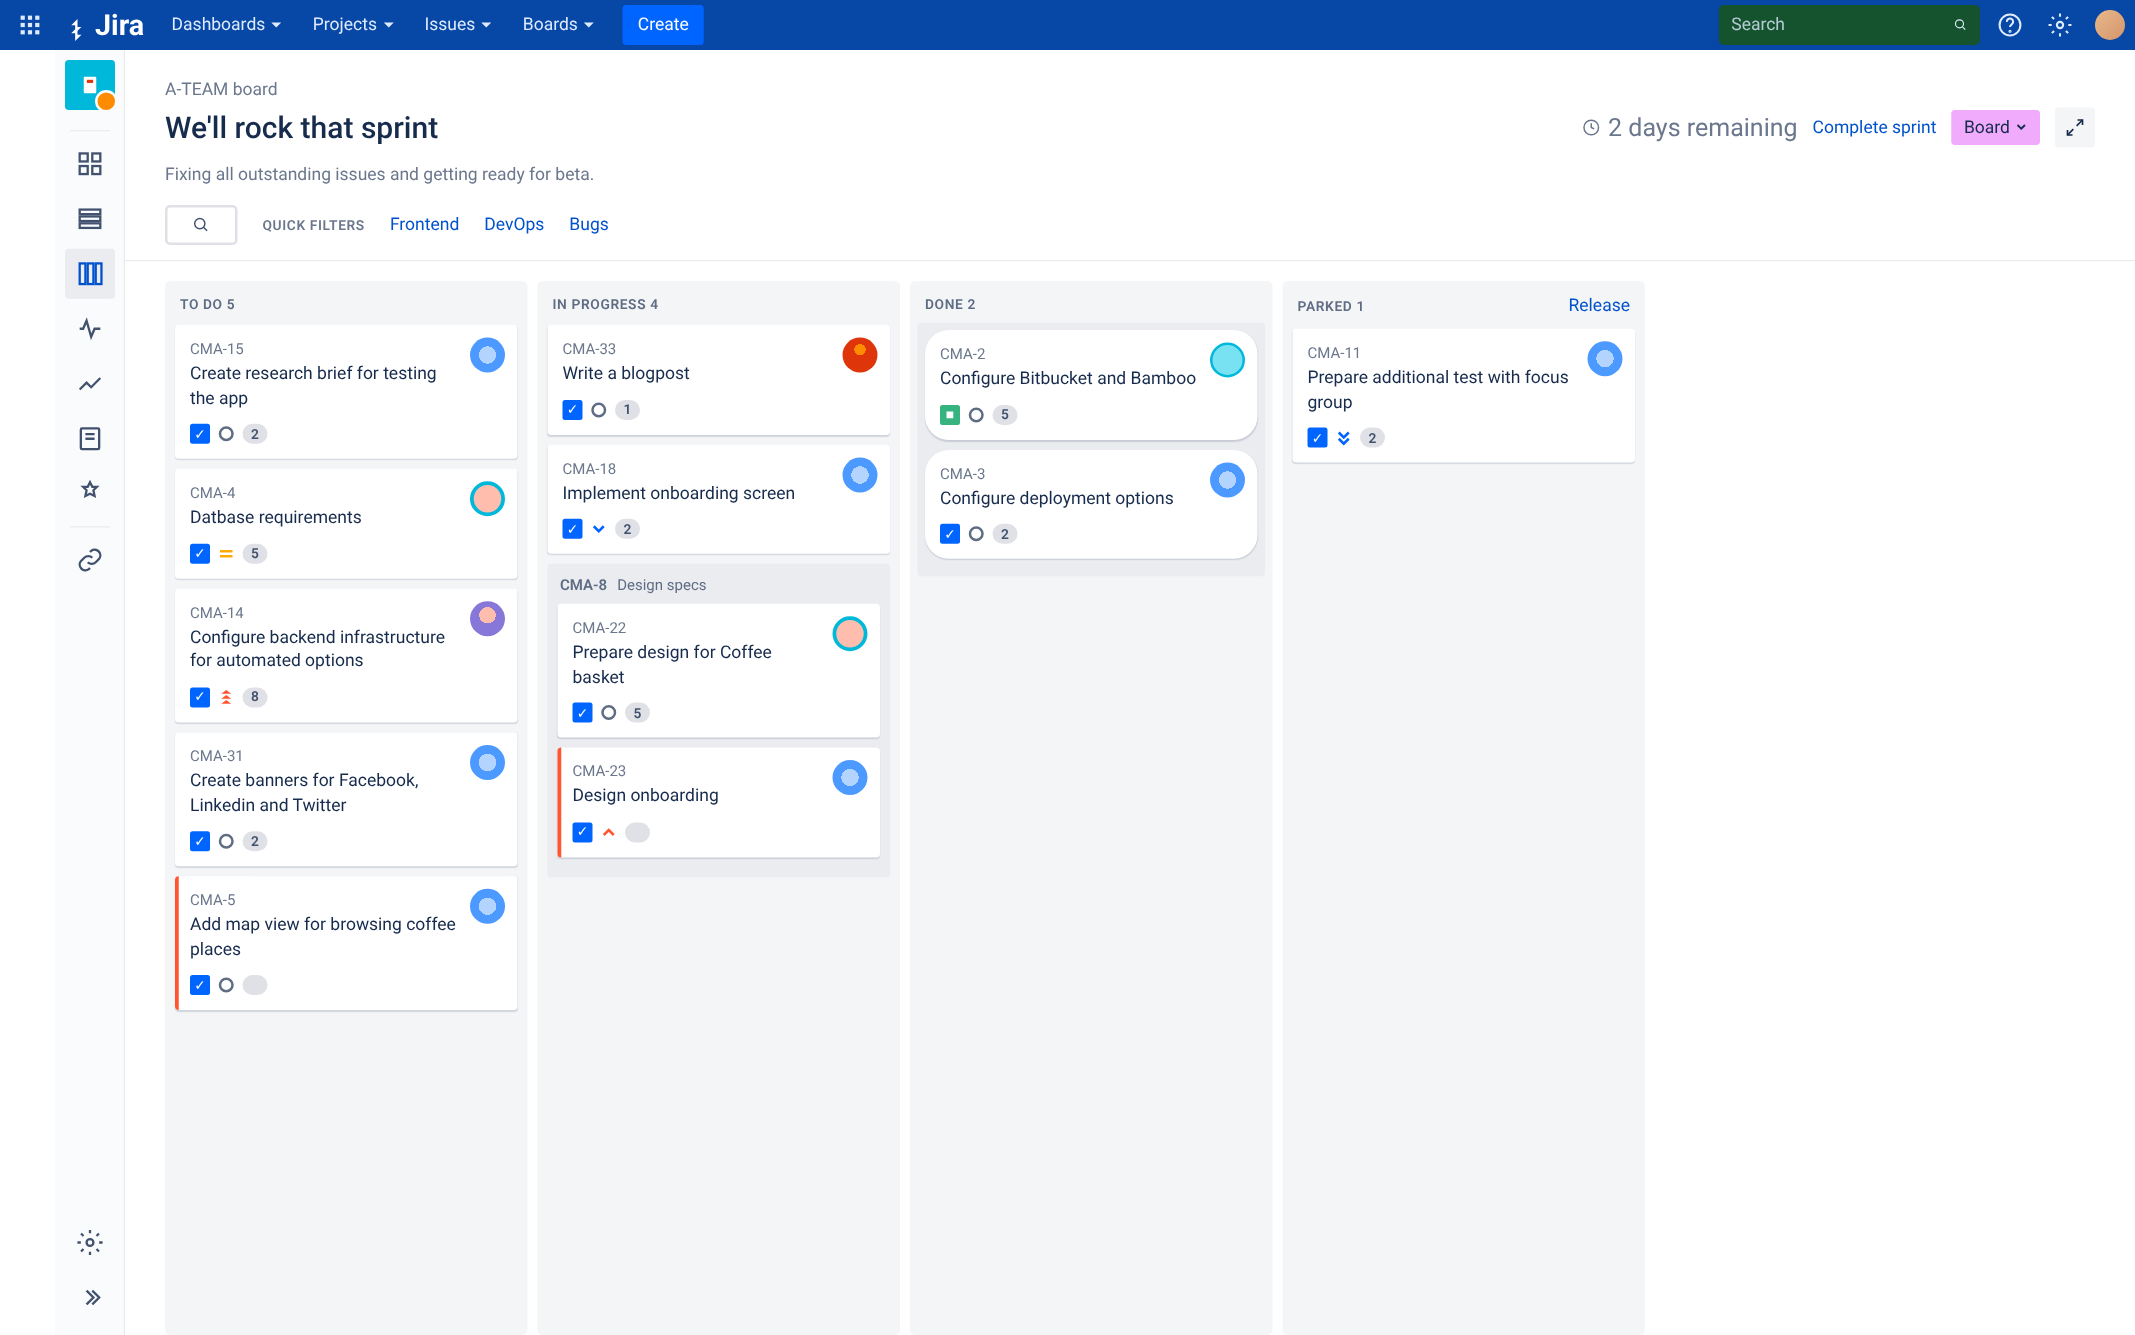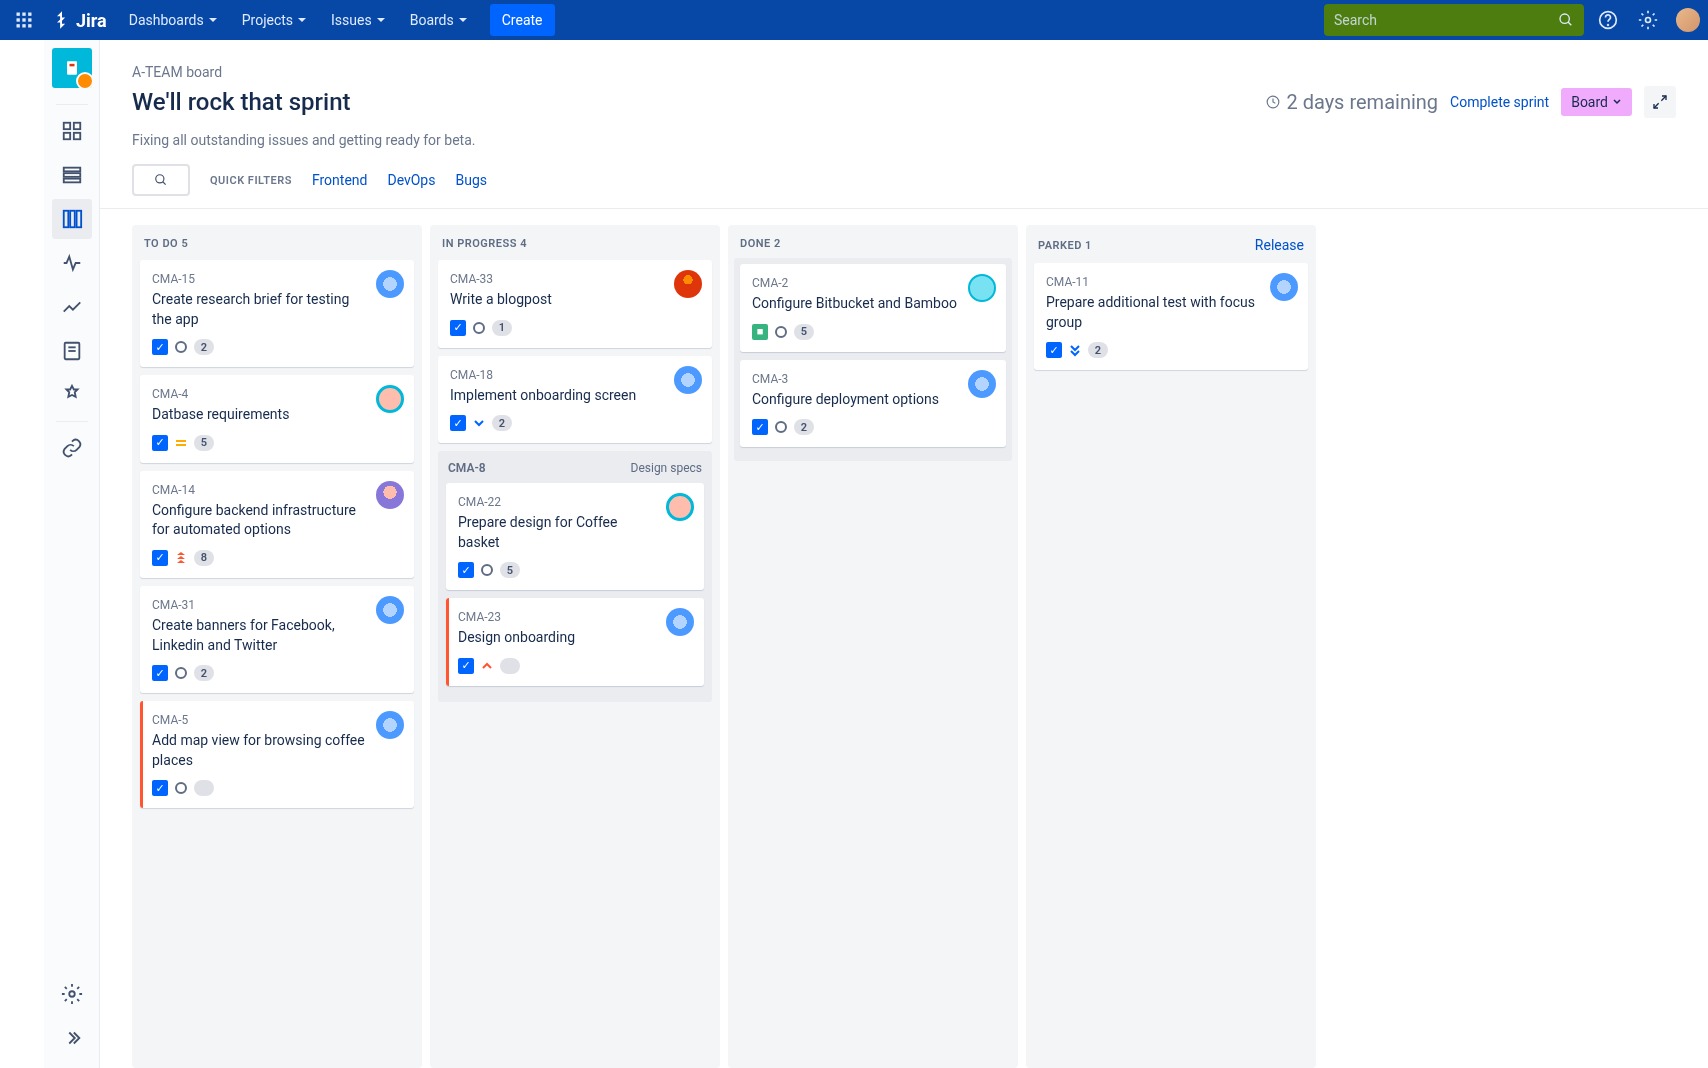--- a/index.html
+++ b/index.html
@@ -1,25 +1,25 @@
 <!DOCTYPE html>
 <html><head>
   <meta charset="utf-8">
   <style>
     * { margin: 0; padding: 0; box-sizing: border-box; font-family: -apple-system, BlinkMacSystemFont, 'Segoe UI', Roboto, sans-serif; }
     body { background: #fff; color: #172B4D; font-size: 14px; overflow: hidden; }
     
     .top-nav { height: 40px; background: #0747A6; display: flex; align-items: center; padding: 0 8px; gap: 4px; }
     .menu-btn { width: 32px; height: 32px; display: flex; align-items: center; justify-content: center; cursor: pointer; color: #DEEBFF; }
-    .jira-logo { display: flex; align-items: flex-start; gap: 4px; color: #fff; font-weight: 700; font-size: 18px; margin: 4px 8px; }
+    .jira-logo { display: flex; align-items: flex-end; gap: 4px; color: #fff; font-weight: 700; font-size: 23px; margin: 4px 8px; }
     .jira-logo svg { width: 20px; height: 20px; }
     .nav-item { color: #DEEBFF; padding: 0 10px; height: 32px; display: flex; align-items: center; gap: 4px; cursor: pointer; font-size: 14px; }
     .create-btn { background: #0065FF; color: #fff; padding: 0 12px; height: 32px; border-radius: 3px; display: flex; align-items: center; cursor: pointer; font-weight: 400; margin-left: 8px; }
     .nav-spacer { flex: 1; }
-    .search-box { background: #4d7c0f; border-radius: 4px; width: 260px; height: 32px; display: flex; align-items: center; padding: 0 10px; }
+    .search-box { background: #14532d; border-radius: 4px; width: 209px; height: 32px; display: flex; align-items: center; padding: 0 10px; }
     .search-box input { background: transparent; border: none; color: #DEEBFF; flex: 1; outline: none; font-size: 14px; }
     .search-box input::placeholder { color: #DEEBFF; opacity: 0.8; }
     .nav-icon { width: 32px; height: 32px; display: flex; align-items: center; justify-content: center; color: #DEEBFF; cursor: pointer; margin-left: 4px; }
     .avatar { width: 24px; height: 24px; border-radius: 50%; background: linear-gradient(135deg, #e8b98a, #d4956c); margin-left: 8px; cursor: pointer; }
     
     .app-body { display: flex; height: calc(100vh - 40px); margin-left: 44px; }
     .left-sidebar { width: 56px; background: #FAFBFC; border-right: 1px solid #EBECF0; display: flex; flex-direction: column; align-items: center; padding-top: 8px; }
     .project-icon { width: 40px; height: 40px; border-radius: 3px; background: #00B8D9; display: flex; align-items: center; justify-content: center; margin-bottom: 12px; position: relative; cursor: pointer; }
     .project-icon::after { content: ''; position: absolute; bottom: -2px; right: -2px; width: 14px; height: 14px; background: #FF8B00; border-radius: 50%; border: 2px solid #FAFBFC; }
     .sidebar-divider { width: 32px; height: 1px; background: #EBECF0; margin: 4px 0; }
@@ -61,25 +61,25 @@
     .av-teal { background: #79E2F2; border: 2px solid #00B8D9; }
     
     .card-footer { display: flex; align-items: center; gap: 6px; margin-top: 10px; }
     .task-icon { width: 16px; height: 16px; background: #0065FF; border-radius: 2px; display: flex; align-items: center; justify-content: center; color: #fff; font-size: 11px; }
     .story-icon { width: 16px; height: 16px; background: #36B37E; border-radius: 2px; display: flex; align-items: center; justify-content: center; color: #fff; font-size: 11px; }
     .priority { width: 14px; height: 14px; display: flex; align-items: center; justify-content: center; }
     .pill { background: #DFE1E6; border-radius: 10px; min-width: 20px; height: 16px; display: flex; align-items: center; justify-content: center; font-size: 11px; color: #42526E; padding: 0 6px; font-weight: 600; }
     .pill-empty { width: 20px; }
     
     .subgroup { background: #EBECF0; border-radius: 3px; padding: 8px; margin-bottom: 8px; }
-    .subgroup-header { display: flex; gap: 24px; padding: 2px 2px 8px; justify-content: space-between; }
+    .subgroup-header { display: flex; gap: 8px; padding: 2px 2px 8px; }
     .subgroup-key { color: #5E6C84; font-size: 12px; font-weight: 600; }
     .subgroup-label { color: #5E6C84; font-size: 12px; }
     
-    .done-shaded .card { background: #fff; }
+    .done-shaded .card { background: #fff; border-radius: 19px; }
     .done-wrapper { background: #EBECF0; border-radius: 3px; padding: 6px; margin: -2px; }
     
     svg { pointer-events: none; }
   </style>
 </head>
 <body>
 
 <div class="top-nav">
   <div class="menu-btn">
     <svg width="20" height="20" viewBox="0 0 24 24" fill="currentColor">

